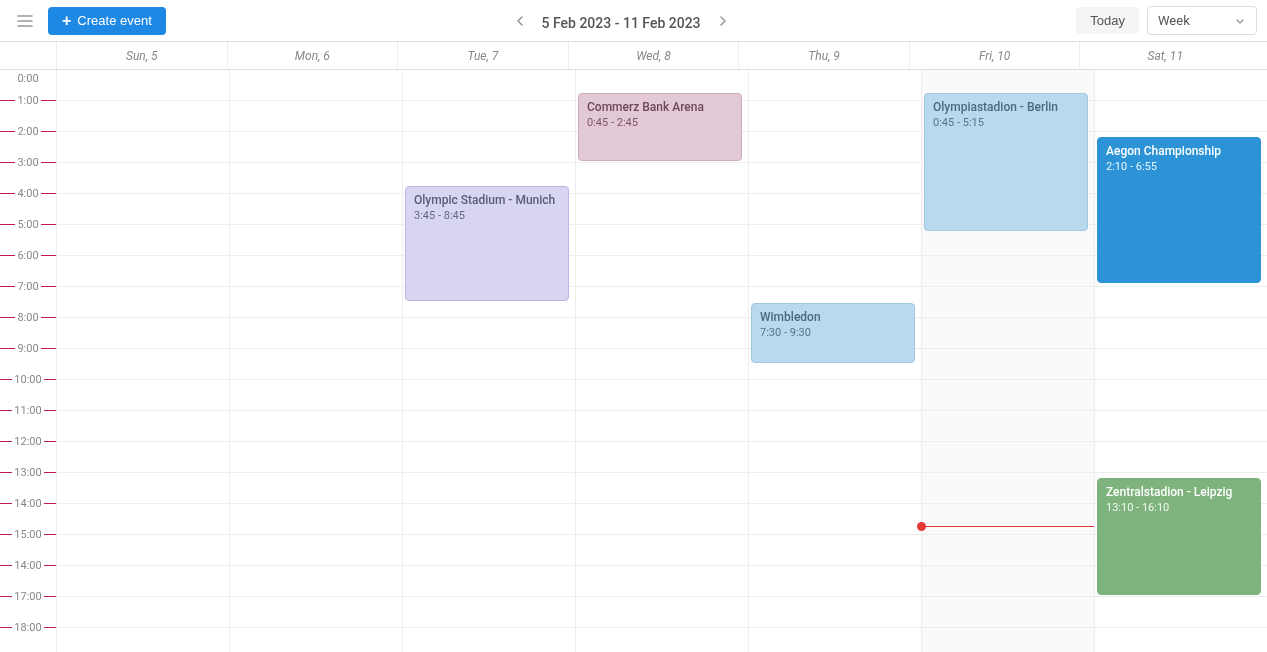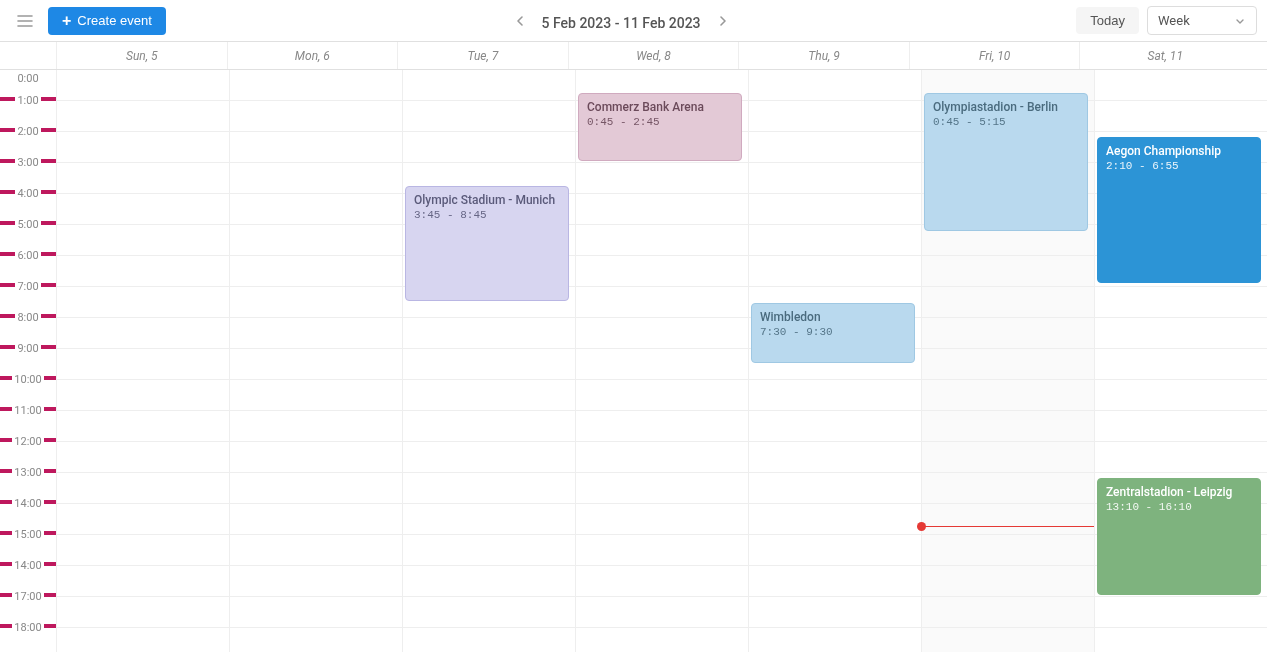--- a/index.html
+++ b/index.html
@@ -20,32 +20,32 @@
 .time-gutter-head { width: 56px; flex-shrink: 0; }
 .day-head { flex: 1; text-align: center; font-size: 12px; color: #888; border-left: 1px solid #eee; height: 100%; display: flex; align-items: center; justify-content: center; font-style: italic; }
 .scroll-gutter-head { width: 17px; flex-shrink: 0; }
 
 .grid-wrap { position: relative; height: 582px; overflow-y: scroll; }
 .grid-wrap::-webkit-scrollbar { width: 17px; }
 .grid-wrap::-webkit-scrollbar-track { background: #f1f1f1; }
 .grid-wrap::-webkit-scrollbar-thumb { background: #c1c1c1; border-radius: 2px; }
 .grid { display: flex; position: relative; }
 .time-col { width: 56px; flex-shrink: 0; }
-.time-slot { height: 31px; border-bottom: 4px solid #be185d; display: flex; align-items: flex-start; justify-content: center; font-size: 11px; color: #888; padding-top: 0; position: relative; }
+.time-slot { height: 31px; border-bottom: 1px solid #be185d; display: flex; align-items: flex-start; justify-content: center; font-size: 11px; color: #888; padding-top: 0; position: relative; }
 .time-slot span { position: relative; top: -7px; background: #fff; padding: 0 2px; }
 .time-slot:first-child span { top: 2px; }
 
 .day-cols { flex: 1; display: flex; position: relative; }
 .day-col { flex: 1; border-left: 1px solid #eee; position: relative; }
 .day-col.today { background: #fafafa; }
 .hour-line { height: 31px; border-bottom: 1px solid #eee; }
 
 .event { position: absolute; left: 2px; right: 6px; border-radius: 4px; padding: 6px 8px; font-size: 12px; overflow: hidden; cursor: pointer; border: 1px solid rgba(0,0,0,0.05); }
 .event .title { font-weight: 500; margin-bottom: 2px; white-space: nowrap; overflow: hidden; text-overflow: ellipsis; }
-.event .time { font-size: 11px; opacity: 0.9; font-family: Liberation Mono, monospace; }
+.event .time { font-size: 11px; opacity: 0.9; }
 
 .now-line { position: absolute; left: 0; right: 0; height: 1px; background: #e53935; z-index: 5; }
 .now-dot { position: absolute; left: -5px; top: -4px; width: 9px; height: 9px; background: #e53935; border-radius: 50%; }
 
 svg { display: block; }
 </style>
 </head>
 <body>
 
 <div class="toolbar">

